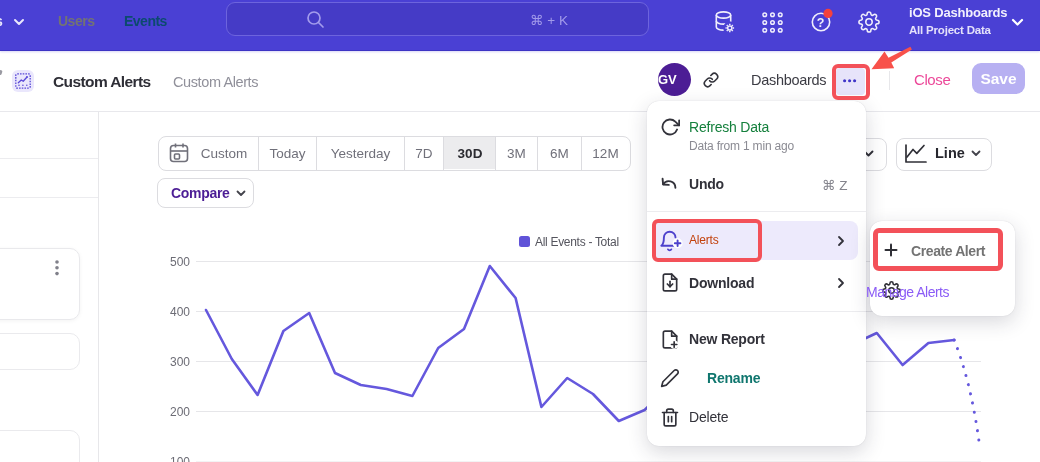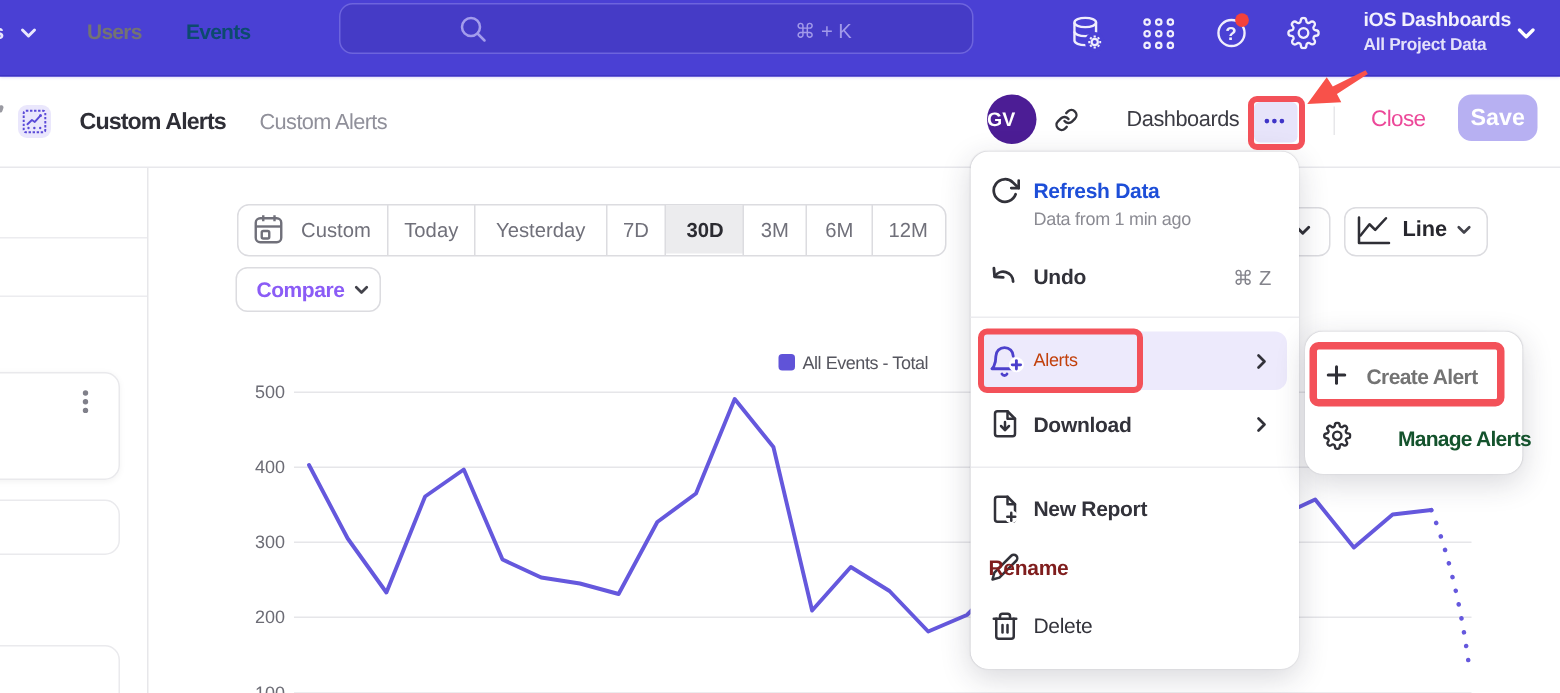--- a/index.html
+++ b/index.html
@@ -74,21 +74,21 @@
       <text x="202.5" y="22">Yesterday</text>
       <text x="266" y="22">7D</text>
       <text x="312" y="22" fill="#2b2b31" font-weight="700">30D</text>
       <text x="358.5" y="22">3M</text>
       <text x="401.5" y="22">6M</text>
       <text x="447.5" y="22">12M</text>
     </g>
   </svg>
 
   <div class="abs" style="left:157px;top:178px;width:95px;height:28px;border:1px solid #dcdce0;border-radius:8px;z-index:2;background:#fff"></div>
-  <div class="abs" style="left:171px;top:185px;z-index:3;font-size:14px;font-weight:700;letter-spacing:-0.3px;color:#8b5cf6">Compare</div>
+  <div class="abs" style="left:171px;top:185px;z-index:3;font-size:14px;font-weight:700;letter-spacing:-0.3px;color:#4c1d95">Compare</div>
   <svg class="abs" style="left:236px;top:190px;z-index:3" width="10" height="7" viewBox="0 0 10 7">
     <polyline points="1.5,1.5 5,5 8.5,1.5" fill="none" stroke="#43434b" stroke-width="1.8" stroke-linecap="round" stroke-linejoin="round"></polyline>
   </svg>
 
   <div class="abs" style="left:845px;top:138px;width:40px;height:31px;border:1px solid #dcdce0;border-radius:8px;z-index:2;background:#fff"></div>
   <svg class="abs" style="left:863px;top:150px;z-index:3" width="11" height="8" viewBox="0 0 11 8">
     <polyline points="1.5,1.5 5.5,5.5 9.5,1.5" fill="none" stroke="#2f2f36" stroke-width="1.9" stroke-linecap="round" stroke-linejoin="round"></polyline>
   </svg>
 
   <div class="abs" style="left:896px;top:138px;width:94px;height:31px;border:1px solid #dcdce0;border-radius:8px;z-index:2;background:#fff"></div>
@@ -195,21 +195,21 @@
 
   <div class="abs" style="left:647px;top:101px;width:219px;height:345px;background:#fff;border-radius:12px;box-shadow:0 6px 20px rgba(40,40,60,.18),0 0 1px rgba(40,40,60,.2);z-index:10"></div>
   <div class="abs" style="left:654px;top:221px;width:204px;height:39px;background:#edeafc;border-radius:8px;z-index:11"></div>
 
   <svg class="abs" style="left:660px;top:117px;z-index:12" width="20" height="20" viewBox="0 0 24 24">
     <g fill="none" stroke="#32323a" stroke-width="2.2" stroke-linecap="round" stroke-linejoin="round">
       <polyline points="23 4 23 10 17 10"></polyline>
       <path d="M20.49 15a9 9 0 1 1-2.12-9.36L23 10"></path>
     </g>
   </svg>
-  <div class="abs" style="left:689px;top:119px;z-index:12;font-size:14px;font-weight:700;letter-spacing:-0.2px;color:#1d4ed8">Refresh Data</div>
+  <div class="abs" style="left:689px;top:119px;z-index:12;font-size:14px;font-weight:400;letter-spacing:-0.2px;color:#15803d">Refresh Data</div>
   <div class="abs" style="left:689px;top:139px;z-index:12;font-size:12px;letter-spacing:-0.2px;color:#8b8b93">Data from 1 min ago</div>
 
   <svg class="abs" style="left:660px;top:175px;z-index:12" width="19" height="18" viewBox="0 0 19 18">
     <g fill="none" stroke="#32323a" stroke-width="1.9" stroke-linecap="round" stroke-linejoin="round">
       <path d="M3.2 9.3 a 6.6 6.6 0 0 1 12.2 3.4"></path>
       <polyline points="2.6,3.8 3.1,9.5 8.8,9.9"></polyline>
     </g>
   </svg>
   <div class="abs" style="left:689px;top:176px;z-index:12;font-size:14px;font-weight:700;letter-spacing:-0.2px;color:#32323a">Undo</div>
   <div class="abs" style="left:822px;top:177px;z-index:12;font-size:13.5px;color:#84848c">⌘ Z</div>
@@ -256,21 +256,21 @@
     <g stroke="#32323a" stroke-width="2" stroke-linecap="round">
       <line x1="13.8" y1="18" x2="20.2" y2="18"></line>
       <line x1="17" y1="14.8" x2="17" y2="21.2"></line>
     </g>
   </svg>
   <div class="abs" style="left:689px;top:331px;z-index:12;font-size:14px;font-weight:700;letter-spacing:-0.2px;color:#32323a">New Report</div>
 
   <svg class="abs" style="left:660px;top:368px;z-index:12" width="20" height="20" viewBox="0 0 24 24">
     <path fill="none" stroke="#32323a" stroke-width="2" stroke-linecap="round" stroke-linejoin="round" d="M17 3a2.828 2.828 0 1 1 4 4L7.5 20.5 2 22l1.5-5.5L17 3z"></path>
   </svg>
-  <div class="abs" style="left:659px;top:370px;z-index:12;font-size:14px;font-weight:700;letter-spacing:-0.2px;color:#7f1d1d">Rename</div>
+  <div class="abs" style="left:707px;top:370px;z-index:12;font-size:14px;font-weight:700;letter-spacing:-0.2px;color:#0f766e">Rename</div>
 
   <svg class="abs" style="left:660px;top:407px;z-index:12" width="20" height="21" viewBox="0 0 24 24">
     <g fill="none" stroke="#32323a" stroke-width="2" stroke-linecap="round" stroke-linejoin="round">
       <polyline points="3 6 5 6 21 6"></polyline>
       <path d="M19 6v14a2 2 0 0 1-2 2H7a2 2 0 0 1-2-2V6m3 0V4a2 2 0 0 1 2-2h4a2 2 0 0 1 2 2v2"></path>
       <line x1="10" y1="11" x2="10" y2="17"></line>
       <line x1="14" y1="11" x2="14" y2="17"></line>
     </g>
   </svg>
   <div class="abs" style="left:689px;top:409px;z-index:12;font-size:14px;font-weight:400;letter-spacing:-0.2px;color:#32323a">Delete</div>
@@ -280,21 +280,21 @@
     <g stroke="#2f2f36" stroke-width="2" stroke-linecap="round">
       <line x1="7" y1="1.5" x2="7" y2="12.5"></line>
       <line x1="1.5" y1="7" x2="12.5" y2="7"></line>
     </g>
   </svg>
   <div class="abs" style="left:911px;top:243px;z-index:14;font-size:14px;font-weight:700;letter-spacing:-0.4px;color:#737373">Create Alert</div>
   <svg class="abs" style="left:882px;top:281px;z-index:14" width="19" height="19" viewBox="0 0 24 24">
     <path fill="none" stroke="#2f2f36" stroke-width="2" d="M12 15.5A3.5 3.5 0 1 0 12 8.5a3.5 3.5 0 0 0 0 7z"></path>
     <path fill="none" stroke="#2f2f36" stroke-width="2" d="M19.4 15a1.65 1.65 0 0 0 .33 1.82l.06.06a2 2 0 1 1-2.83 2.83l-.06-.06a1.65 1.65 0 0 0-1.82-.33 1.65 1.65 0 0 0-1 1.51V21a2 2 0 1 1-4 0v-.09A1.65 1.65 0 0 0 9 19.4a1.65 1.65 0 0 0-1.82.33l-.06.06a2 2 0 1 1-2.83-2.83l.06-.06a1.65 1.65 0 0 0 .33-1.82 1.65 1.65 0 0 0-1.51-1H3a2 2 0 1 1 0-4h.09A1.65 1.65 0 0 0 4.6 9a1.65 1.65 0 0 0-.33-1.82l-.06-.06a2 2 0 1 1 2.83-2.83l.06.06a1.65 1.65 0 0 0 1.82.33H9a1.65 1.65 0 0 0 1-1.51V3a2 2 0 1 1 4 0v.09a1.65 1.65 0 0 0 1 1.51 1.65 1.65 0 0 0 1.82-.33l.06-.06a2 2 0 1 1 2.83 2.83l-.06.06a1.65 1.65 0 0 0-.33 1.82V9a1.65 1.65 0 0 0 1.51 1H21a2 2 0 1 1 0 4h-.09a1.65 1.65 0 0 0-1.51 1z"></path>
   </svg>
-  <div class="abs" style="left:932px;top:284px;z-index:14;font-size:14px;font-weight:700;letter-spacing:-0.5px;color:#14532d">Manage Alerts</div>
+  <div class="abs" style="left:866px;top:284px;z-index:14;font-size:14px;font-weight:400;letter-spacing:-0.5px;color:#8b5cf6">Manage Alerts</div>
 
   <div class="abs" style="left:831.5px;top:64px;width:38px;height:35.5px;border:4.8px solid #f35159;border-radius:6px;box-sizing:border-box;z-index:20"></div>
   <div class="abs" style="left:651.5px;top:218.5px;width:110px;height:43px;border:4.8px solid #f35159;border-radius:6px;box-sizing:border-box;z-index:20"></div>
   <div class="abs" style="left:872.5px;top:227.5px;width:130.5px;height:43.5px;border:5px solid #f35159;border-radius:6px;box-sizing:border-box;z-index:20"></div>
   <svg class="abs" style="left:865px;top:40px;z-index:21" width="55" height="35" viewBox="0 0 55 35">
     <polygon fill="#f8514a" points="6.5,29.3 19.5,11.5 23.5,17.7 45.4,6.8 46.9,9.4 26.3,22.6 29.2,28.2"></polygon>
   </svg>
 
 </div>
 

